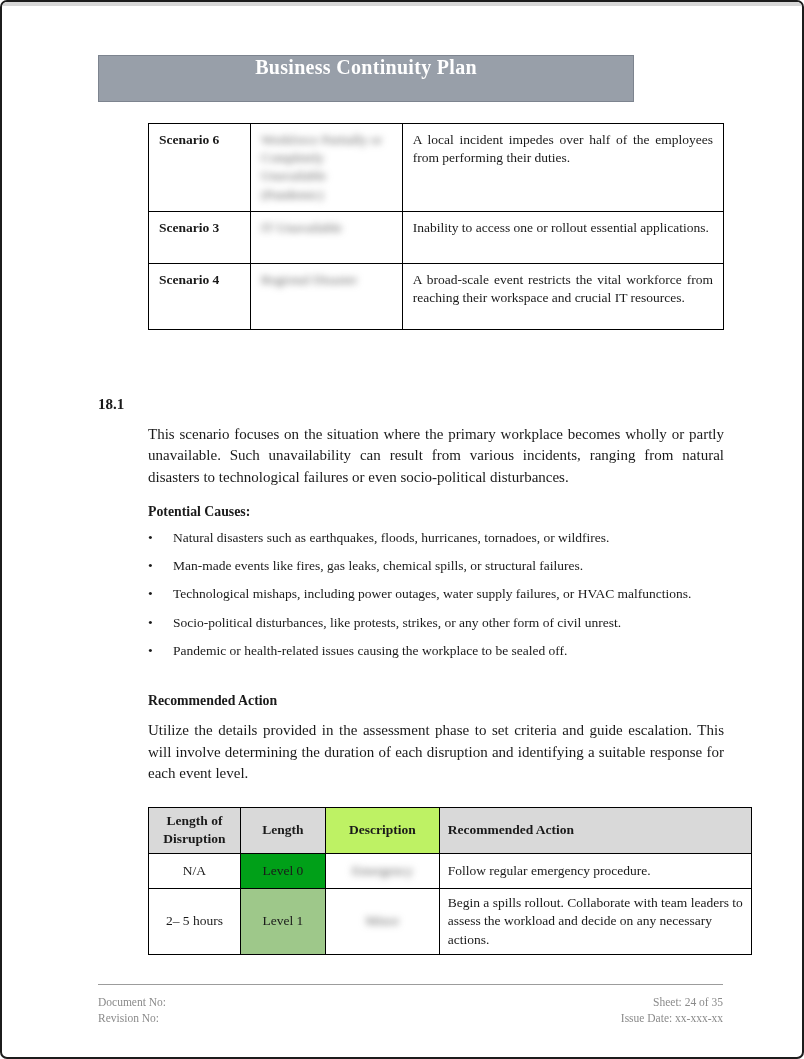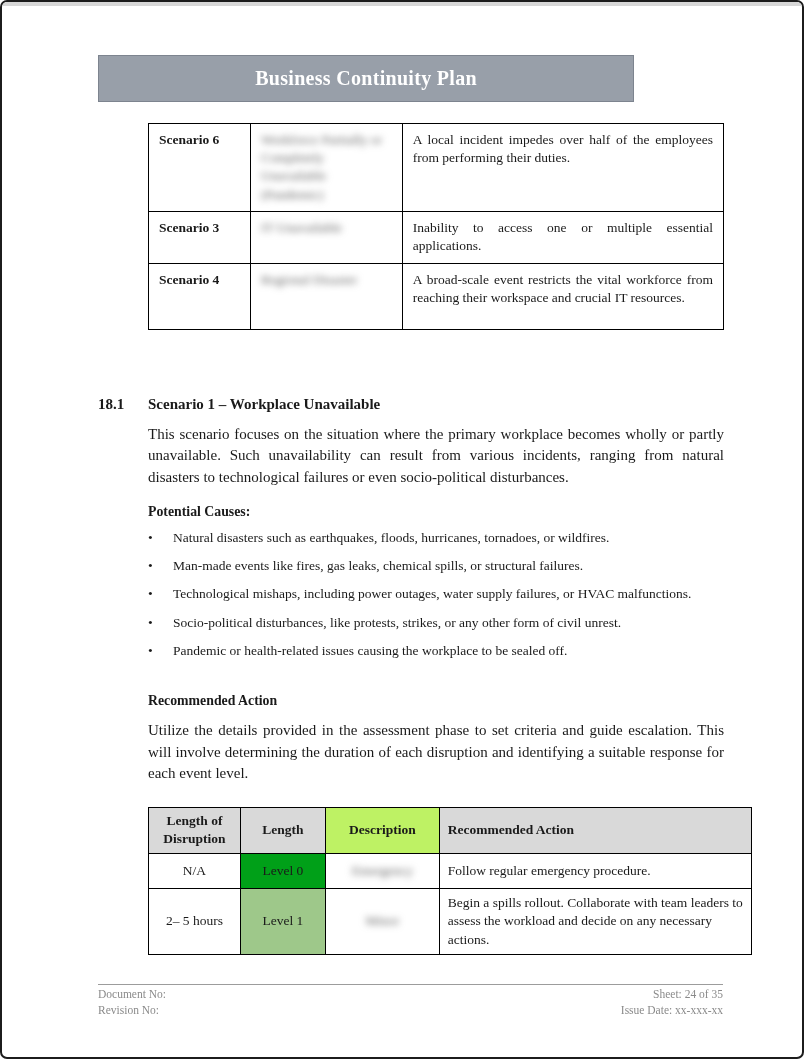--- a/index.html
+++ b/index.html
@@ -21,21 +21,20 @@
     border-radius: 5px 5px 0 0;
   }
 
   
   .banner {
     margin: 49px 80px 0 96px;
     width: 536px;
     height: 47px;
     border: 1px solid #7d848f;
     display: flex;
-    align-items: center;
     justify-content: center;
   }
   .banner-title {
     color: #ffffff;
     font-size: 20px;
     font-weight: bold;
     letter-spacing: 0.3px;
   }
 
   
@@ -121,21 +120,21 @@
   .esc-row-0 td { height: 35px; }
   .esc-row-1 td { height: 66px; }
 
   
   .footer {
     position: absolute;
     left: 96px;
     right: 79px;
     top: 982px;
     border-top: 1px solid #9c9c9c;
-    padding-top: 1px;
+    padding-top: 9px;
     display: flex;
     justify-content: space-between;
     font-size: 11.5px;
     line-height: 1.4;
     color: #8a8a8a;
   }
   .footer .right { text-align: right; }
 </style>
 </head>
 <body>
@@ -150,33 +149,32 @@
   <table class="scenario-table">
     <tbody>
         <tr class="row-s2">
       <td class="col-label">Scenario 6</td>
       <td class="col-blur"><span class="blurred">Workforce Partially or Completely Unavailable (Pandemic)</span></td>
       <td class="col-desc">A local incident impedes over half of the employees from performing their duties.</td>
     </tr>
     <tr class="row-s3">
       <td class="col-label">Scenario 3</td>
       <td class="col-blur"><span class="blurred">IT Unavailable</span></td>
-      <td class="col-desc">Inability to access one or multiple essential applications.</td>
+      <td class="col-desc">Inability to access one or rollout essential applications.</td>
     </tr>
     <tr class="row-s4">
       <td class="col-label">Scenario 4</td>
       <td class="col-blur"><span class="blurred">Regional Disaster</span></td>
       <td class="col-desc">A broad-scale event restricts the vital workforce from reaching their workspace and crucial IT resources.</td>
     </tr>
   </tbody>
     </table>
 
   <div class="section-heading">
     <span class="section-number">18.1</span>
-    <span class="section-title">Scenario 1 – Workplace Unavailable</span>
   </div>
 
   <div class="body-block">
     <p class="paragraph">This scenario focuses on the situation where the primary workplace becomes wholly or partly unavailable. Such unavailability can result from various incidents, ranging from natural disasters to technological failures or even socio-political disturbances.</p>
 
     <div class="sub-heading">Potential Causes:</div>
 
     <div class="bullet-list">
       <div class="bullet-item">
         <span class="bullet-marker">•</span>

